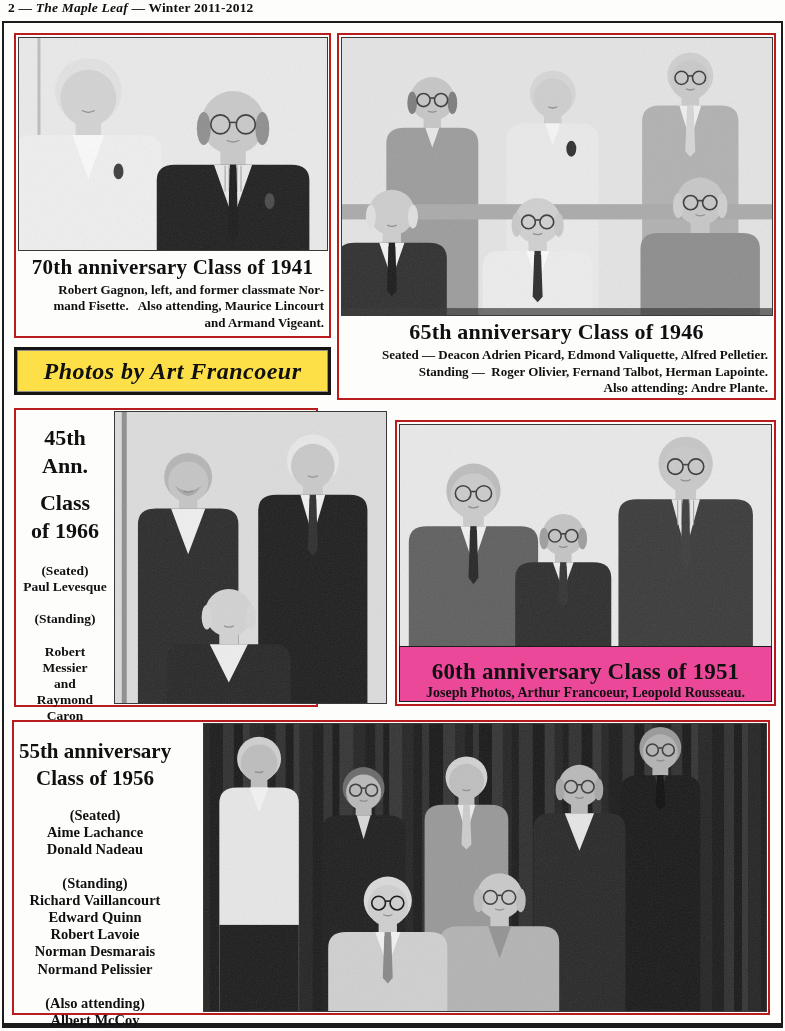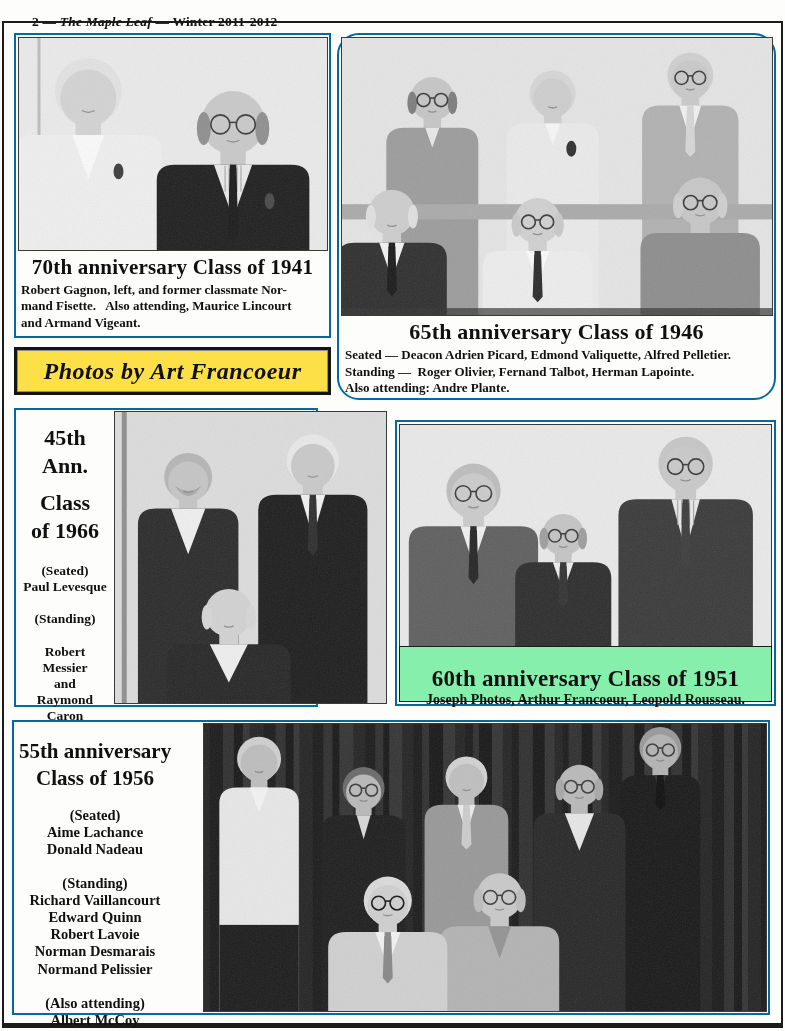--- a/index.html
+++ b/index.html
@@ -4,36 +4,36 @@
 <style>
   * { box-sizing: border-box; margin: 0; padding: 0; }
   html,body { background:#ffffff; }
   .page {
     position: relative; width: 785px; height: 1031px;
     background:#fdfdfc; overflow: hidden;
     font-family: "Liberation Serif", "DejaVu Serif", serif;
     color:#101010;
   }
   .header {
-    position:absolute; left:8px; top:14px; font-size:13.5px; font-weight:bold;
-    white-space:pre; letter-spacing:0.2px;margin-left:24px;
+    position:absolute; left:8px; top:0; font-size:13.5px; font-weight:bold;
+    white-space:pre; letter-spacing:0.2px;
   }
   .header .ital { font-style: italic; }
   .outer-border {
     position:absolute; left:2px; top:21px; right:2px; bottom:3px;
     border:2px solid #1b1b1b; border-bottom-width:5px; pointer-events:none;
   }
-  .box { position:absolute; border:2px solid #0369a1; background:#fdfdfc; }
+  .box { position:absolute; border:2px solid #b91c1c; background:#fdfdfc; }
   .photo { position:absolute; border:1px solid #3a3a3a; background:#ddd; overflow:hidden; }
   .photo svg { display:block; width:100%; height:100%; }
 
   
   #box1941 { left:14px; top:33px;  width:317px; height:305px; }
   #box1941 .photo { left:2px; top:2px; width:310px; height:214px; }
-  #box1946 { left:337px; top:33px; width:439px; height:367px;border-radius:22px; }
+  #box1946 { left:337px; top:33px; width:439px; height:367px; }
   #box1946 .photo { left:2px; top:2px; width:432px; height:279px; }
   #creditbox {
     position:absolute; left:14px; top:347px; width:317px; height:48px;
     border:3px solid #141414; background:#fde047;
     box-shadow: inset 0 0 0 1px #8d8d8d;
     display:flex; align-items:center; justify-content:center;
     font-size:24px; font-weight:bold; font-style:italic; letter-spacing:0.5px;
   }
   #box1966 { left:14px; top:408px; width:304px; height:299px; }
   #box1966 .photo { left:98px; top:1px; width:273px; height:293px; }
@@ -43,25 +43,25 @@
   #box1956 .photo { left:189px; top:1px; width:564px; height:289px; }
 
   
   .cap { position:absolute; left:0; right:0; }
   #box1941 .cap { top:218px; padding:2px 5px; }
   #box1946 .cap { top:284px; padding:0 6px; }
   .cap-title { font-weight:bold; text-align:center; font-size:21px; line-height:1.18; letter-spacing:0.2px; }
   #box1946 .cap-title { font-size:22px; }
   .cap-body {
     font-weight:bold; font-size:13px; line-height:1.28; margin-top:2px;
-    white-space:pre-wrap; text-align:left;
+    white-space:pre-wrap; text-align:right;
   }
   #box1951 .cap {
     left:2px; right:2px; bottom:2px; height:56px; border:1px solid #1c1c1c;
-    background:#86efac; text-align:center; padding-top:18px;
+    background:#ec4899; text-align:center; padding-top:11px;
   }
   #box1951 .cap-title { font-size:23px; }
   #box1951 .cap-sub { font-weight:bold; font-size:14px; line-height:1.2; }
 
   
   .txtcol { position:absolute; top:0; bottom:0; text-align:center; }
   #box1966 .txtcol { left:0; width:98px; padding-top:14px; }
   .col-head { font-weight:bold; font-size:22px; line-height:1.28; white-space:pre-wrap; }
   .col-head2 { font-weight:bold; font-size:22px; line-height:1.28; white-space:pre-wrap; margin-top:9px;text-align:center; }
   .col-names { font-weight:bold; font-size:13.5px; line-height:1.2; white-space:pre-wrap; margin-top:17px; }

